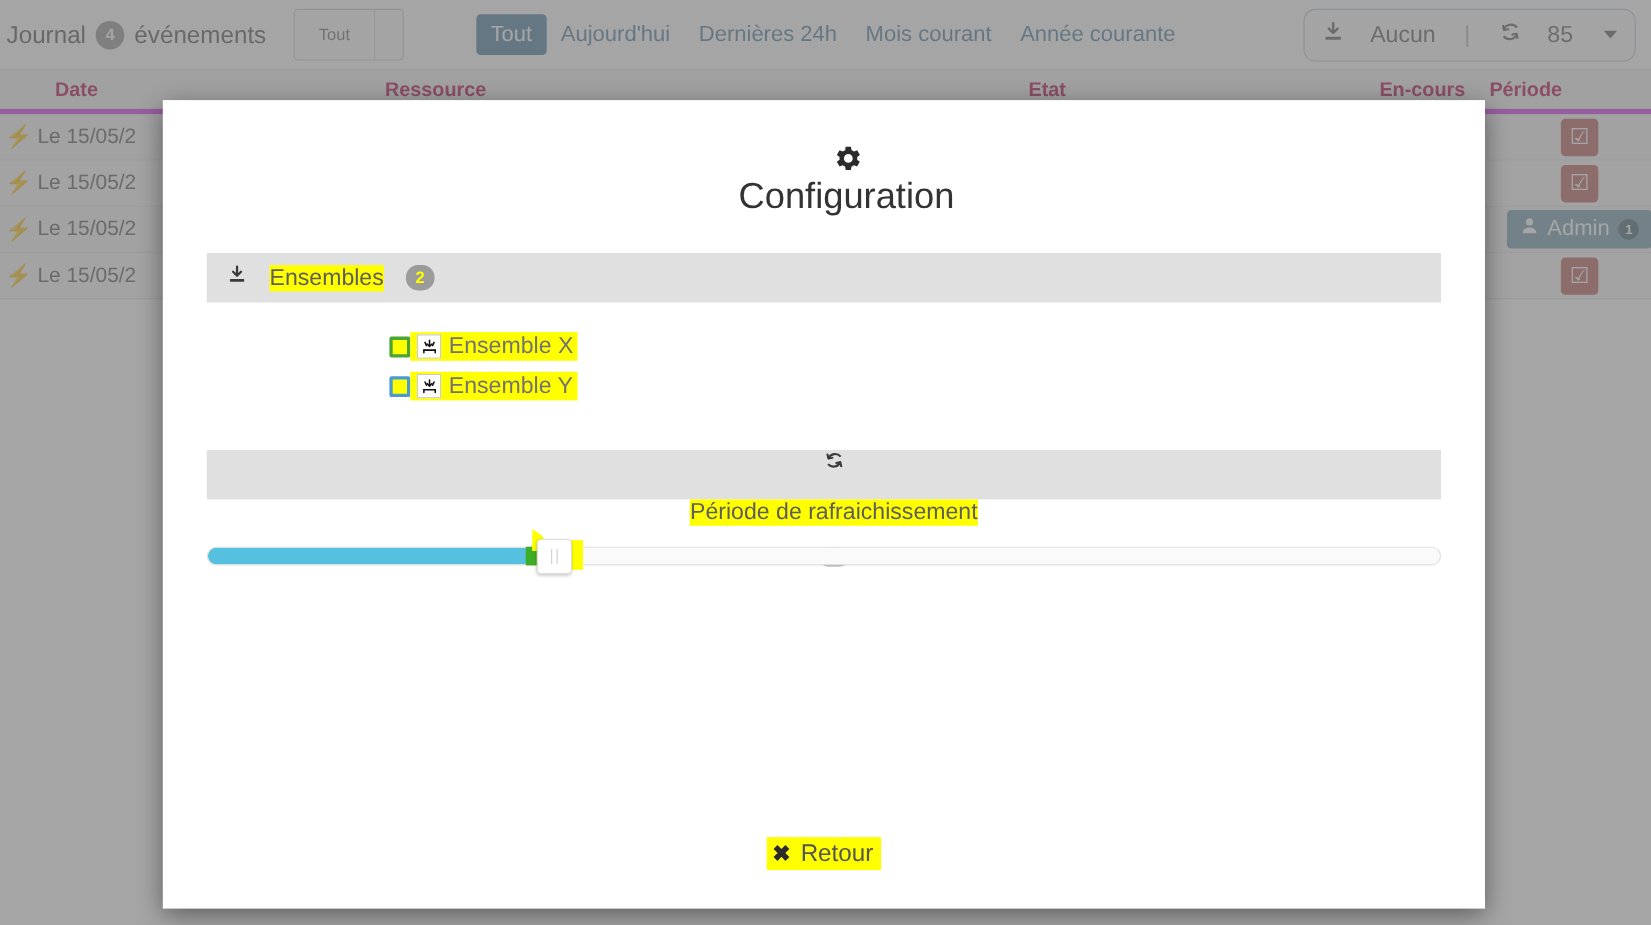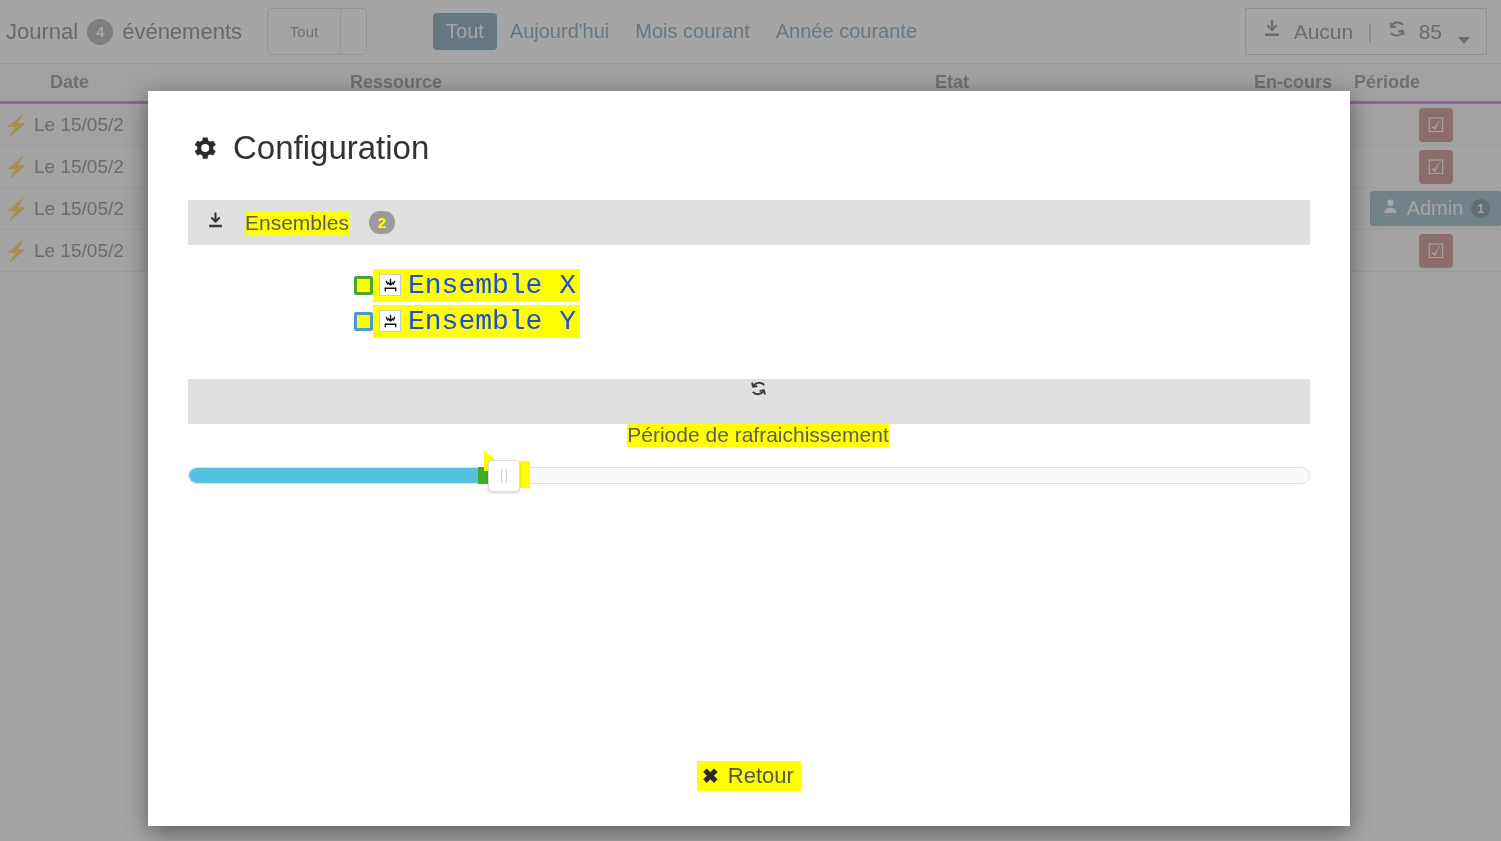--- a/index.html
+++ b/index.html
@@ -102,24 +102,24 @@
     color: #ffffff;
   }
 
   .toolbar-right {
     margin-left: auto;
     display: flex;
     align-items: center;
   }
   .export-group {
     display: flex;
-    align-items: flex-end;
-    gap: 12px;
+    align-items: center;
+    gap: 24px;
     border: 1px solid #b9cbdb;
-    border-radius: 0;
+    border-radius: 11px;
     padding: 10px 16px;
     font-size: 21px;
     color: #6a6a6a;
     background: #fcfcfc;
     white-space: nowrap;
   }
   .export-group .sep { color: #b9b9b9; margin: 0 2px; }
   .caret-down {
     width: 0; height: 0;
     border-left: 6px solid transparent;
@@ -127,24 +127,24 @@
     border-top: 7px solid #6a6a6a;
     margin-left: 4px;
   }
 
   
   .table-head {
     display: flex;
     align-items: center;
     height: 40px;
     background: #f3f3f3;
-    border-bottom: 3px solid #d946ef;
+    border-bottom: 5px solid #d946ef;
     font-size: 18px;
     font-weight: bold;
-    color: #737373;
+    color: #be185d;
   }
   .th { padding: 0 8px; }
   .th-date { width: 300px; text-align: left; padding-left: 50px; }
   .th-res  { width: 600px; text-align: left; padding-left: 50px;}
   .th-etat  { width: 320px; text-align: left; padding-left: 35px;}
   .th-encours { width: 120px; text-align: right; }
   .th-acq { width: 120px; text-align: left; padding-left: 14px; }
 
   .trow {
     display: flex;
@@ -207,24 +207,24 @@
     width: 1202px;
     height: 735px;
     background: #ffffff;
     box-shadow: 0 6px 22px rgba(0,0,0,0.45);
     z-index: 60;
   }
 
   .modal-title {
     display: flex;
     align-items: center;
-    gap: 14px;
     font-size: 33px;
     color: #333;
     padding: 38px 0 0 41px;
+    flex-direction: column;
   }
   .gear-icon svg { display: block; }
 
   .section-bar {
     margin: 33px 40px 0 40px;
     height: 45px;
     background: #e0e0e0;
     display: flex;
     align-items: center;
     gap: 20px;
@@ -271,21 +271,21 @@
     gap: 7px;
     background: #ffff00;
     padding: 1px 4px 1px 6px;
   }
   .ens-icon {
     width: 22px; height: 22px;
     border: 1px solid #cccccc;
     background: #ffffff;
     display: flex; align-items: center; justify-content: center;
   }
-  .ens-label { font-size: 28px; color: #1d4ed8; white-space: nowrap; font-family: Liberation Mono, monospace; }
+  .ens-label { font-size: 21px; color: #737373; white-space: nowrap; }
 
   
   .slider-wrap {
     margin: 33px 40px 0 40px;
     position: relative;
     height: 40px;
   }
   .slider-track {
     position: absolute;
     top: 10px; left: 0;
@@ -380,20 +380,21 @@
       </div>
 
       <div class="select-box">
         <span class="sel-text">Tout</span>
         <span class="sel-divider"></span>
       </div>
 
       <div class="period-tabs">
         <div class="period-tab active">Tout</div>
         <div class="period-tab">Aujourd'hui</div>
+        <div class="period-tab">Dernières 24h</div>
         <div class="period-tab">Mois courant</div>
         <div class="period-tab">Année courante</div>
       </div>
 
       <div class="toolbar-right">
         <div class="export-group">
           <span>
             <svg width="20" height="20" viewBox="0 0 20 20" fill="#6a6a6a">
                 <path d="M10 2v8M6 7l4 4 4-4" stroke="#6a6a6a" stroke-width="2.2" fill="none" stroke-linecap="round" stroke-linejoin="round"></path>
                 <rect x="3" y="14.5" width="14" height="2.6" rx="0.6"></rect>

